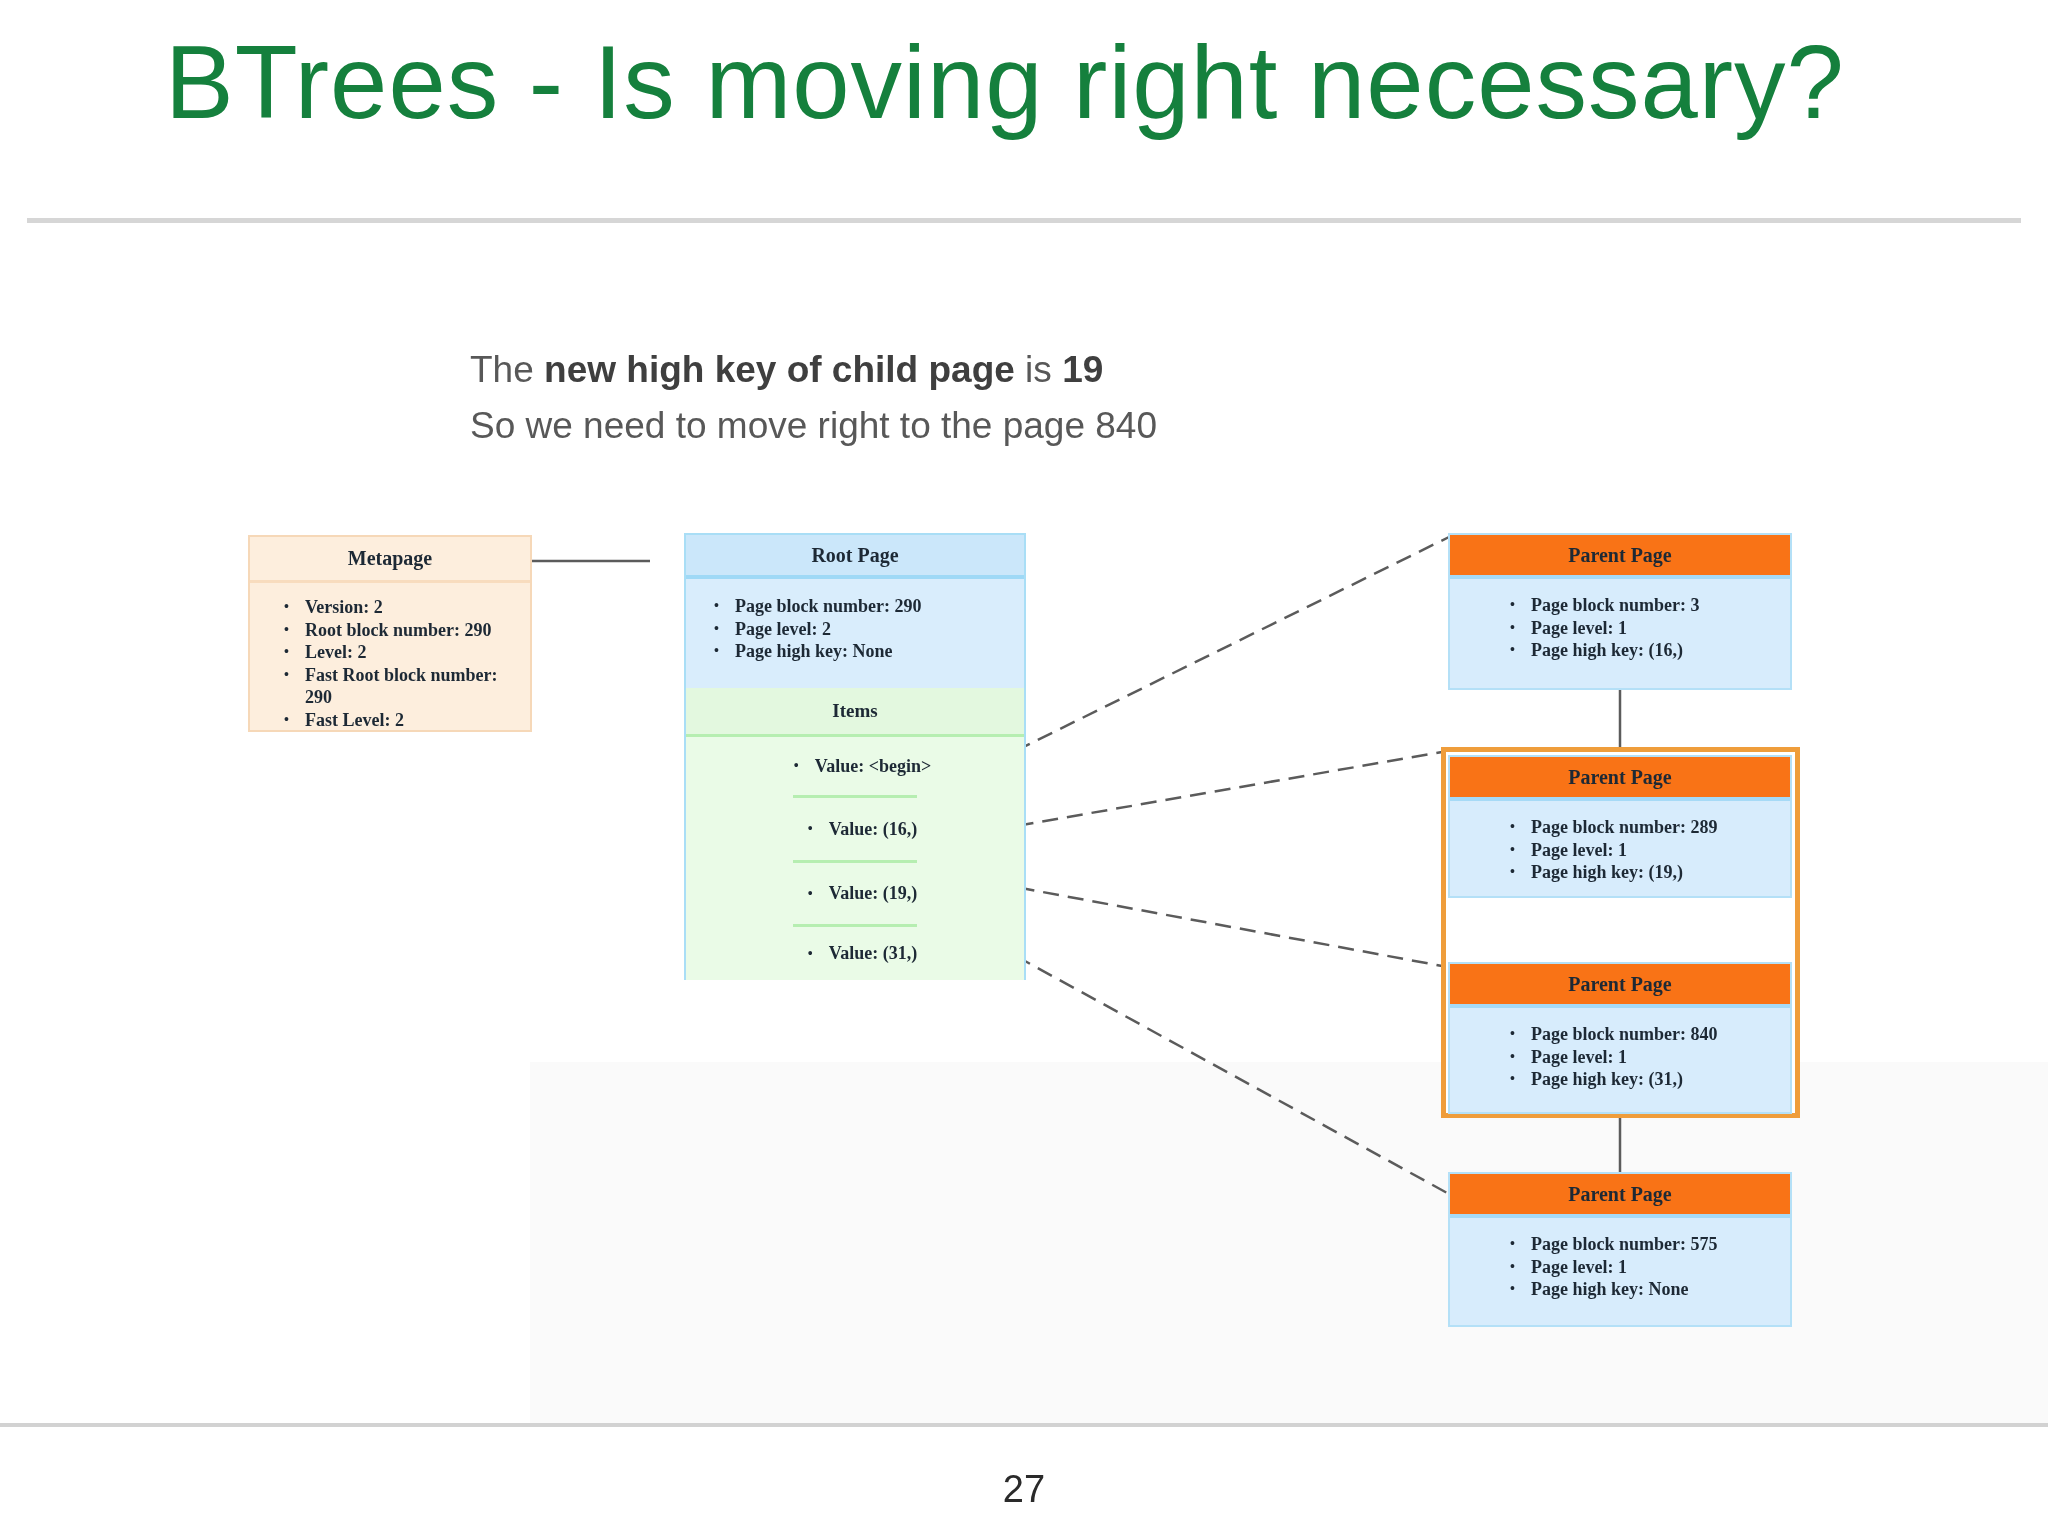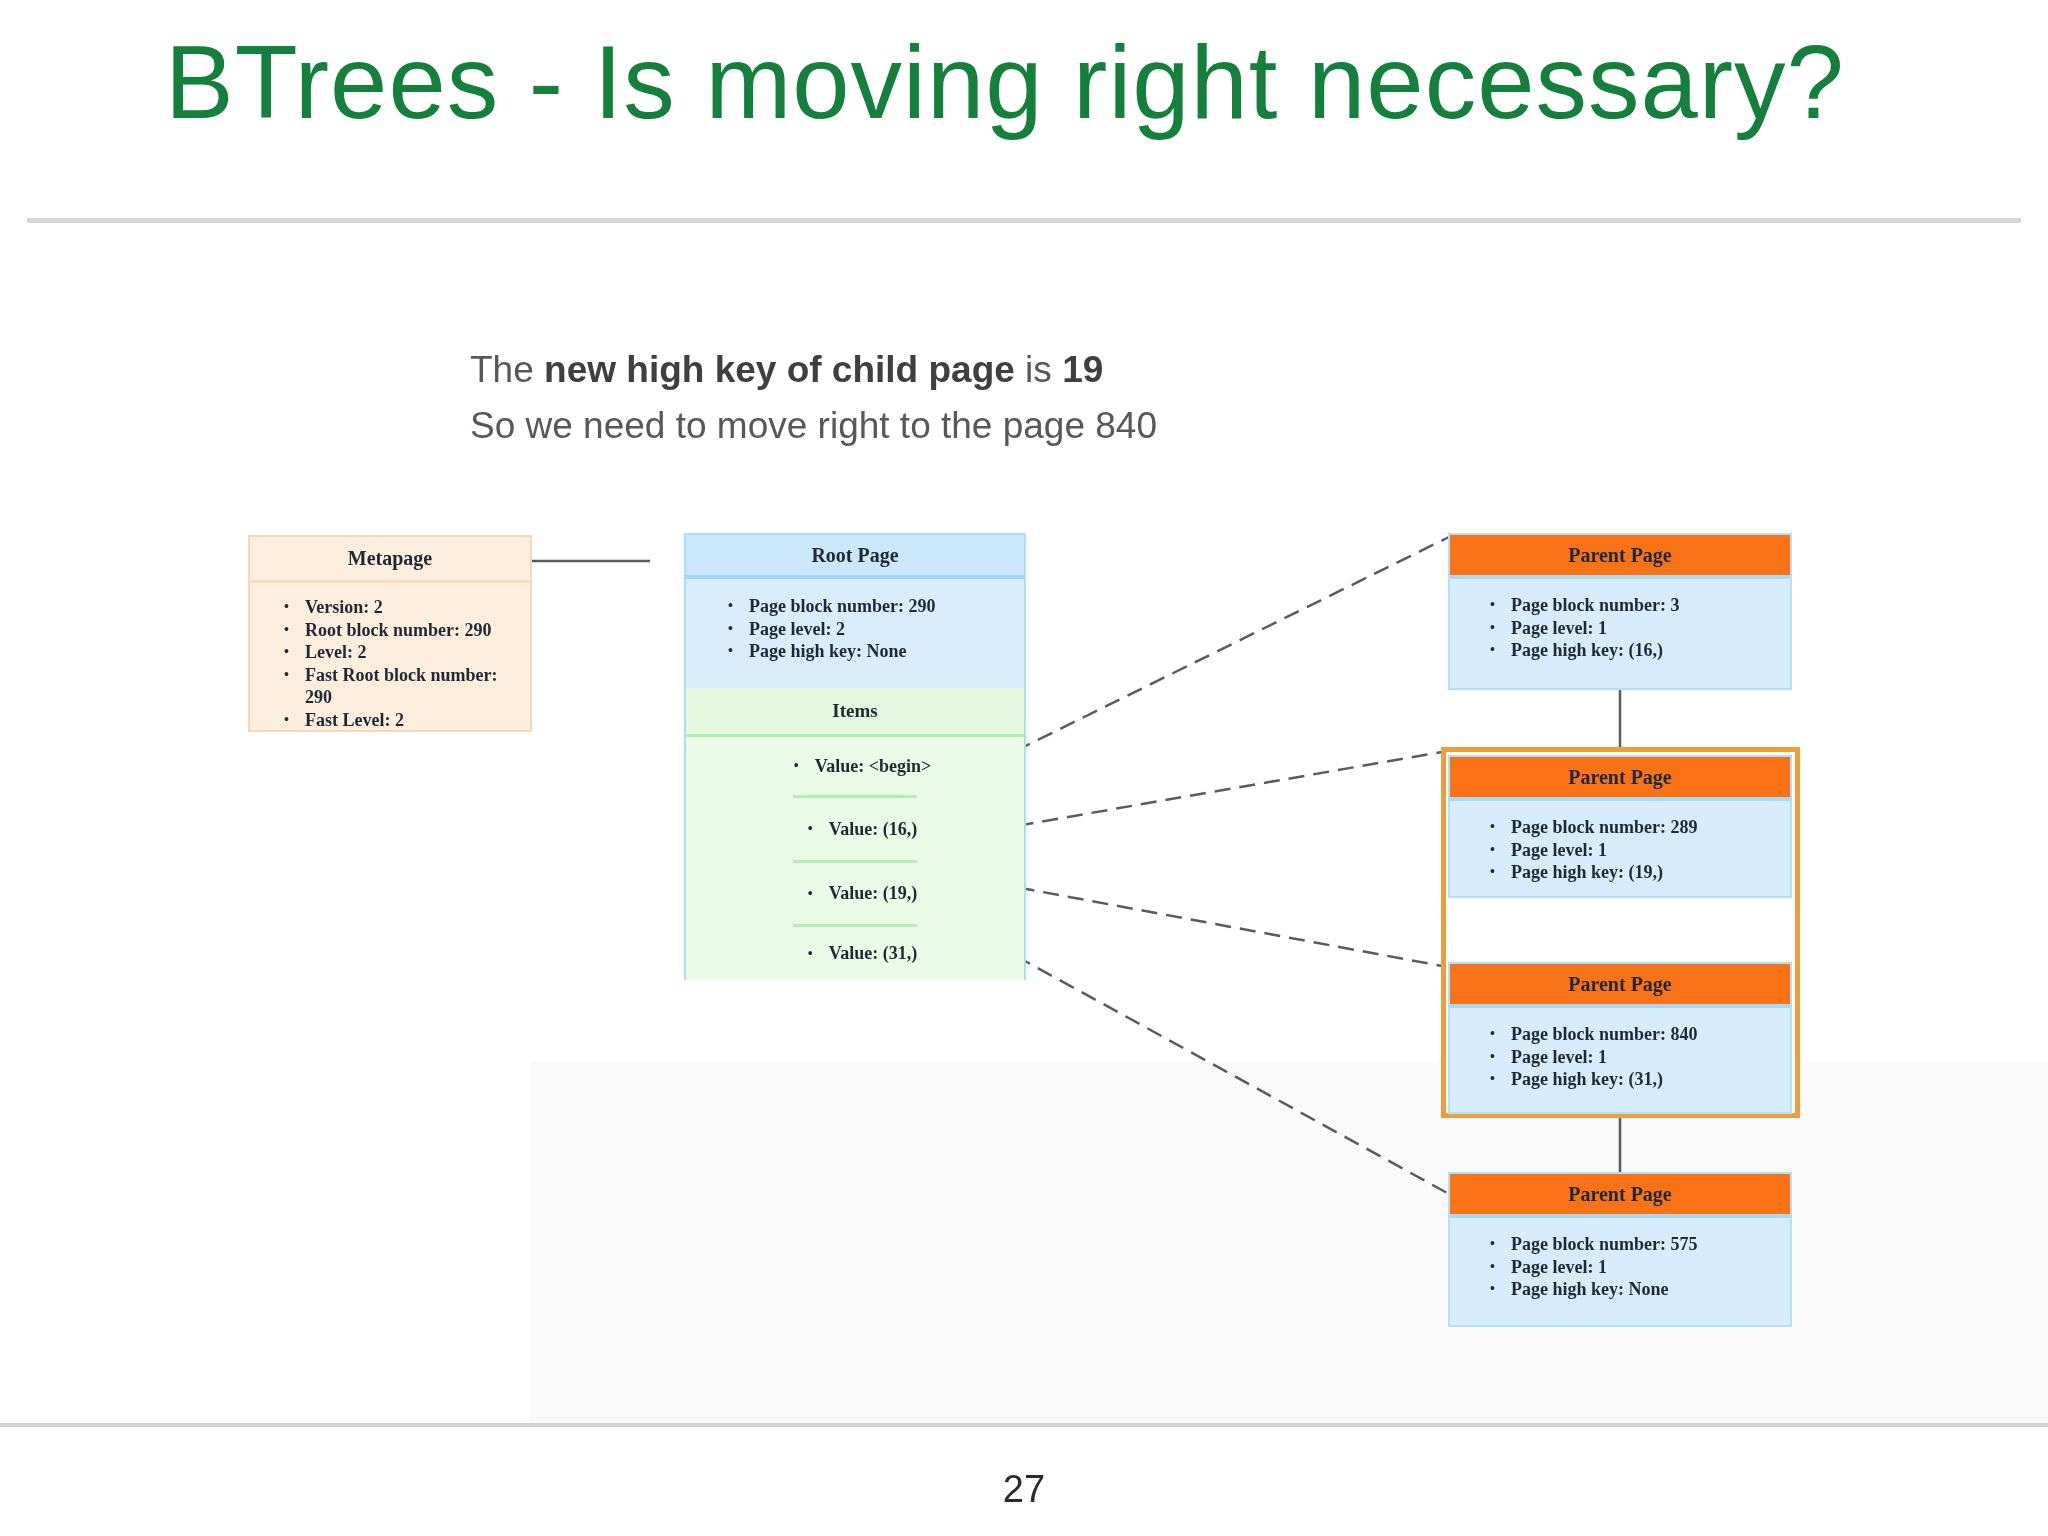--- a/index.html
+++ b/index.html
@@ -59,42 +59,42 @@
   }
   .metapage .hdr{height:43px;border-bottom:3px solid #f8dcbe;}
   .metapage ul{padding:13px 6px 0 28px;}
   
   .rootpage{
     left:650px;top:533px;width:342px;height:447px;
     background:#d9edfc;border:2px solid #a9def6;margin-left:34px;
   }
   .rootpage .hdr{height:40px;background:#cbe7fa;border-bottom:4px solid #9fd9f6;}
   .rootpage .props{height:109px;}
-  .rootpage .props ul{padding:16px 4px 0 36px;}
+  .rootpage .props ul{padding:16px 4px 0 22px;}
   .items-hdr{
     height:46px;background:#e3f8df;border-bottom:3px solid #b6eeb1;
     display:flex;align-items:center;justify-content:center;
     font-size:19px;
   }
   .items-rows{display:flex;flex-direction:column;background:#eafbe7;align-items:center;}
   .items-rows .row{
     display:flex;align-items:center;
     padding-left:36px;font-size:18px;position:relative;
   }
   .items-rows .row + .row{border-top:3px solid #b6eeb1;}
   .items-rows .row::before{
     content:"\2022";position:absolute;left:15px;font-size:14px;
   }
   .r1{height:58px;} .r2{height:62px;} .r3{height:61px;} .r4{height:53px;}
   
   .parent{
     width:344px;background:#d7ecfc;border:2px solid #b4e0f7;
   }
   .parent .hdr{height:40px;background:#f97316;border-bottom:4px solid #a6daf6;}
-  .parent ul{padding:15px 4px 0 34px;}
+  .parent ul{padding:15px 4px 0 54px;}
   .p1{left:1448px;top:533px;height:157px;}
   .p2{left:1448px;top:755px;height:143px;}
   .p3{left:1448px;top:962px;height:152px;}
   .p4{left:1448px;top:1172px;height:155px;}
   .highlight{
     position:absolute;left:1441px;top:747px;width:359px;height:371px;
     border:5px solid #ef9d3b;background:#ffffff;z-index:1;box-sizing:border-box;
   }
   
   .bottom-rule{

